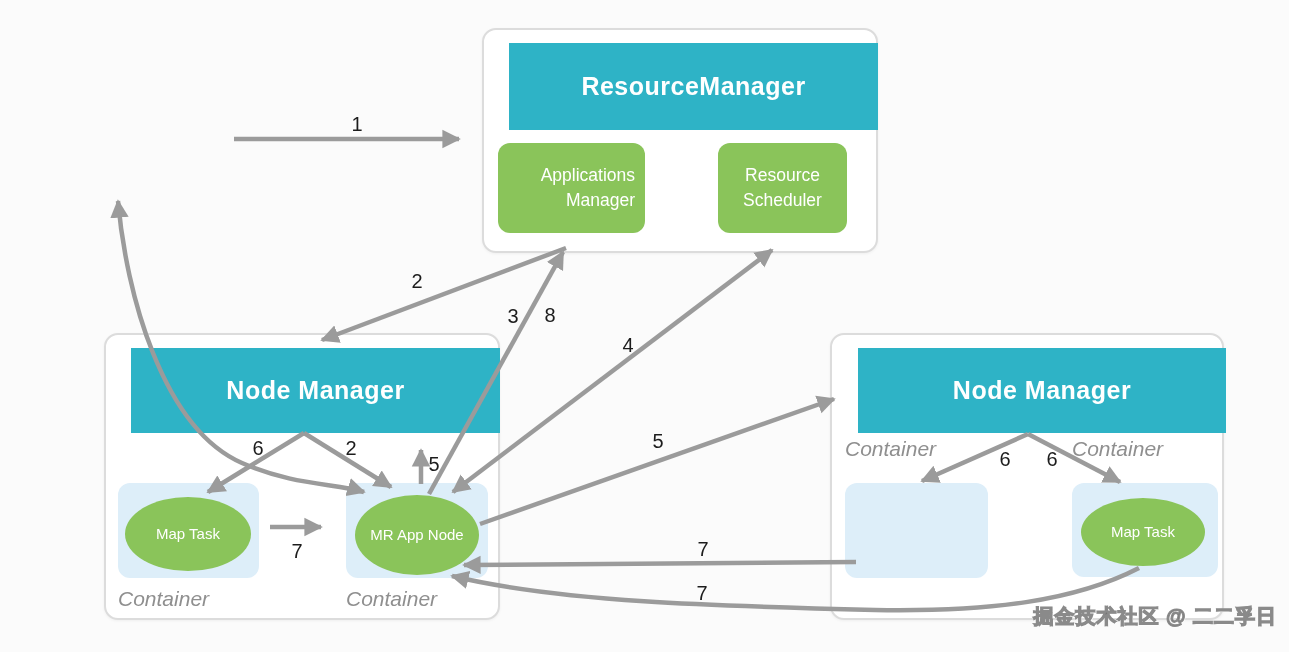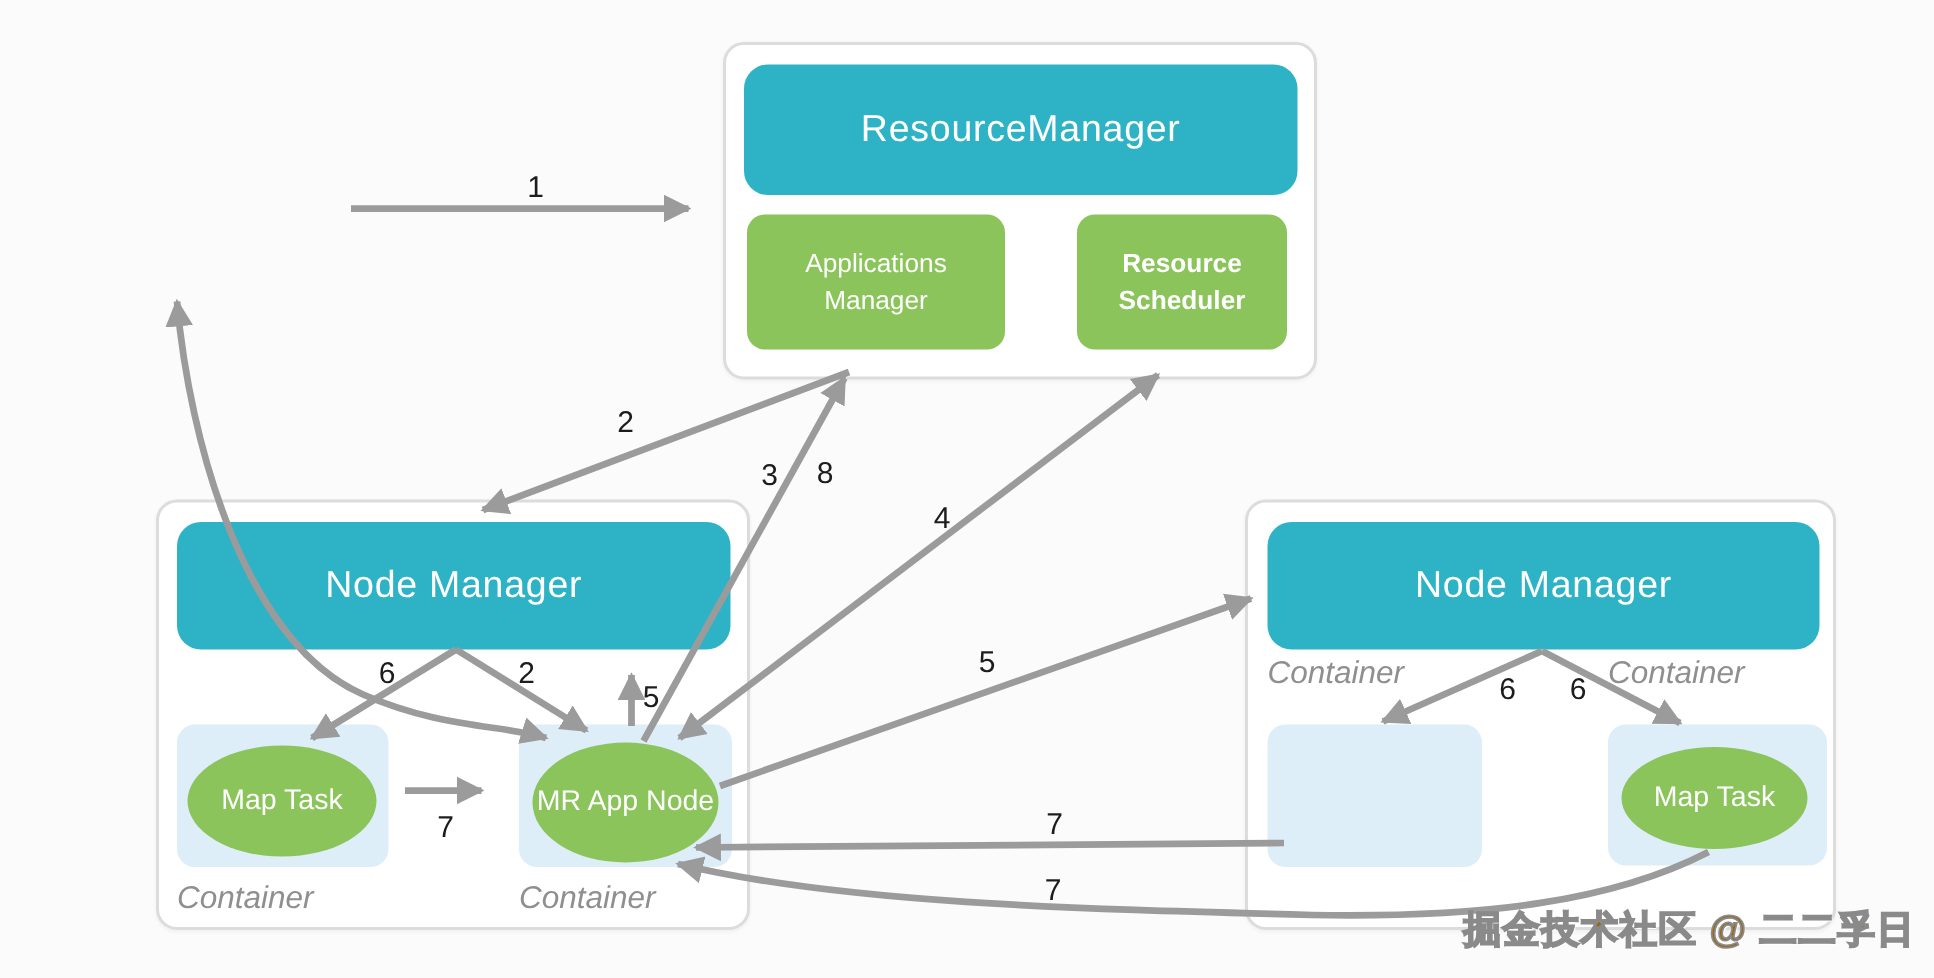--- a/index.html
+++ b/index.html
@@ -21,39 +21,39 @@
     box-shadow:0 1px 3px rgba(0,0,0,.05);
     box-sizing:border-box;
   }
   .rm-panel{left:482px;top:28px;width:396px;height:225px;}
   .nm-left-panel{left:104px;top:333px;width:396px;height:287px;}
   .nm-right-panel{left:830px;top:333px;width:394px;height:287px;}
 
   .teal-box{
     position:absolute;
     background:var(--teal,#2eb3c6);
-    border-radius:16px;
+    border-radius:0;
     display:flex;align-items:center;justify-content:center;
-    color:#fff;font-size:25px;font-weight:400;letter-spacing:.5px;
+    color:#fff;font-size:25px;font-weight:700;letter-spacing:.5px;margin-left:13px;
   }
   .rm-title{left:496px;top:43px;width:369px;height:87px;}
   .nm-left-title{left:118px;top:348px;width:369px;height:85px;}
   .nm-right-title{left:845px;top:348px;width:368px;height:85px;}
 
   .green-box{
     position:absolute;
     background:var(--green,#8ac45a);
     border-radius:12px;
     display:flex;align-items:center;justify-content:center;
     text-align:center;
     color:#fff;font-size:17.5px;line-height:1.45;
     padding:4px 10px;box-sizing:border-box;
   }
-  .am-box{left:498px;top:143px;width:172px;height:90px;}
-  .rs-box{left:718px;top:143px;width:140px;height:90px;font-weight:bold;}
+  .am-box{left:498px;top:143px;width:147px;height:90px;text-align:right;}
+  .rs-box{left:718px;top:143px;width:129px;height:90px;}
 
   .blue-box{
     position:absolute;
     background:var(--container-blue,#ddeef9);
     border-radius:12px;
   }
   .cbox-l1{left:118px;top:483px;width:141px;height:95px;}
   .cbox-l2{left:346px;top:483px;width:142px;height:95px;}
   .cbox-r1{left:845px;top:483px;width:143px;height:95px;}
   .cbox-r2{left:1072px;top:483px;width:146px;height:94px;}
@@ -65,21 +65,21 @@
     text-align:center;
     color:#fff;
   }
   .client{
     left:36px;top:76px;width:194px;height:110px;
     background:var(--orange,#e9730f);
     font-size:26px;
   }
   .task{
     background:var(--green,#8ac45a);
-    font-size:19px;line-height:1.3;
+    font-size:15px;line-height:1.3;
   }
   .el-map-l{left:125px;top:497px;width:126px;height:74px;}
   .el-mram{left:355px;top:495px;width:124px;height:80px;}
   .el-reduce{left:853px;top:496px;width:124px;height:74px;}
   .el-map-r{left:1081px;top:498px;width:124px;height:68px;}
 
   .container-label{
     position:absolute;
     color:var(--label-gray,#8f8f8f);
     font-size:21px;text-align:left;font-style:italic;
@@ -101,22 +101,22 @@
   svg.arrows #ah path{fill:var(--arrow-gray,#9b9b9b);}
   svg.arrows text{
     fill:var(--number-black,#1c1c1c);
     font-size:20px;
     font-family:"Liberation Sans","DejaVu Sans",sans-serif;
     text-anchor:middle;
   }
   .watermark{
     position:absolute;
     right:12px;top:603px;
-    font-size:25px;font-weight:bold;
-    color:#a16207;
+    font-size:20px;font-weight:bold;
+    color:#737373;
     -webkit-text-stroke:1.2px #8a8a8a;
     text-shadow:1px 1px 0 #ffffff;
     letter-spacing:1px;
   }
 </style>
 </head>
 <body>
 
 <div class="canvas">
 

